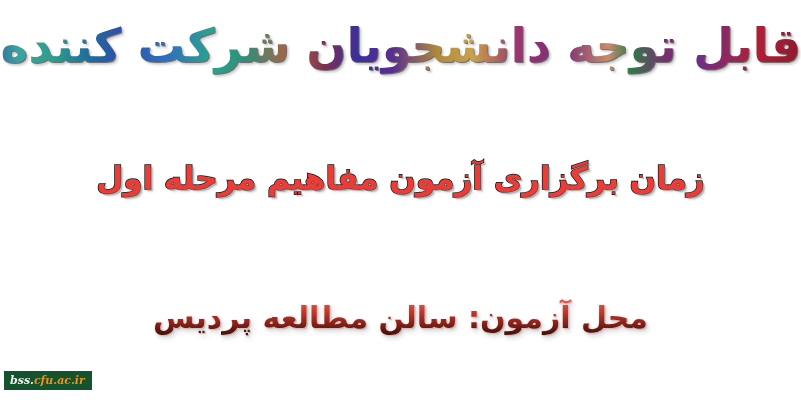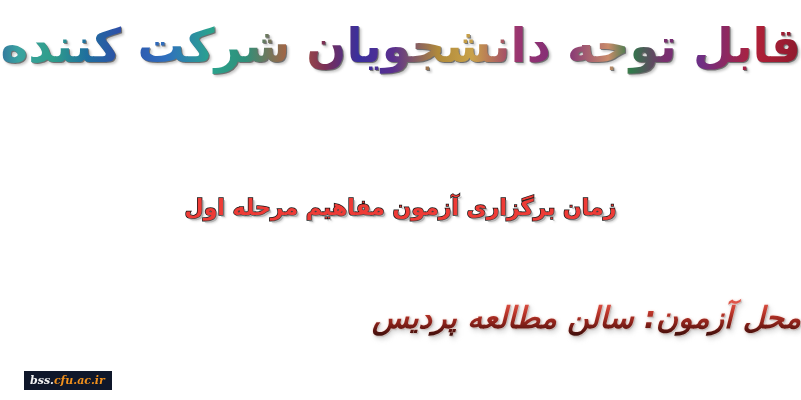--- a/index.html
+++ b/index.html
@@ -84,41 +84,39 @@
   
   .mid-block {
     position: absolute;
     top: 158px;
     left: 0;
     right: 0;
     text-align: center;
   }
   .mid-line {
     font-family: "DejaVu Sans", "Liberation Sans", sans-serif;
-    font-size: 22px;
+    font-size: 31px;
     font-weight: bold;
     line-height: 40px;
     color: #ee3b36;
     white-space: nowrap;
     -webkit-text-stroke: 1.5px #151515;
     paint-order: stroke fill;
     text-shadow:
        2px 2px 0 rgba(120,120,120,.40),
        3px 3px 2px rgba(140,140,140,.30);
-    margin-top: 30px;
   }
 
   
   .venue-wrap {
     position: absolute;
     top: 296px;
     left: 0;
     right: 0;
-    text-align: right;
-    font-style: italic;
+    text-align: center;
   }
   .venue {
     display: inline-block;
     font-family: "DejaVu Sans", "Liberation Sans", sans-serif;
     font-size: 30px;
     font-weight: bold;
     line-height: 44px;
     white-space: nowrap;
     background-image: linear-gradient(
         to bottom,
@@ -137,29 +135,28 @@
       drop-shadow(1px 1px 0 rgba(110,110,110,.40))
       drop-shadow(2px 3px 2px rgba(150,150,150,.30));
   }
 
   
   .watermark {
     position: absolute;
     left: 4px;
     top: 371px;
     direction: ltr;
-    background: #0f172a;
+    background: #14532d;
     padding: 3px 7px 3px 6px;
     font-family: "DejaVu Serif", "Liberation Serif", serif;
     font-size: 11px;
     font-weight: bold;
     font-style: italic;
     line-height: 13px;
     white-space: nowrap;
-    margin-left: 20px;
   }
   .wm-a { color: #f2f2f2; }
   .wm-dot { color: #f2f2f2; }
   .wm-b { color: #f0901c; }
 </style>
 </head>
 <body>
 
 <div id="poster">
 

